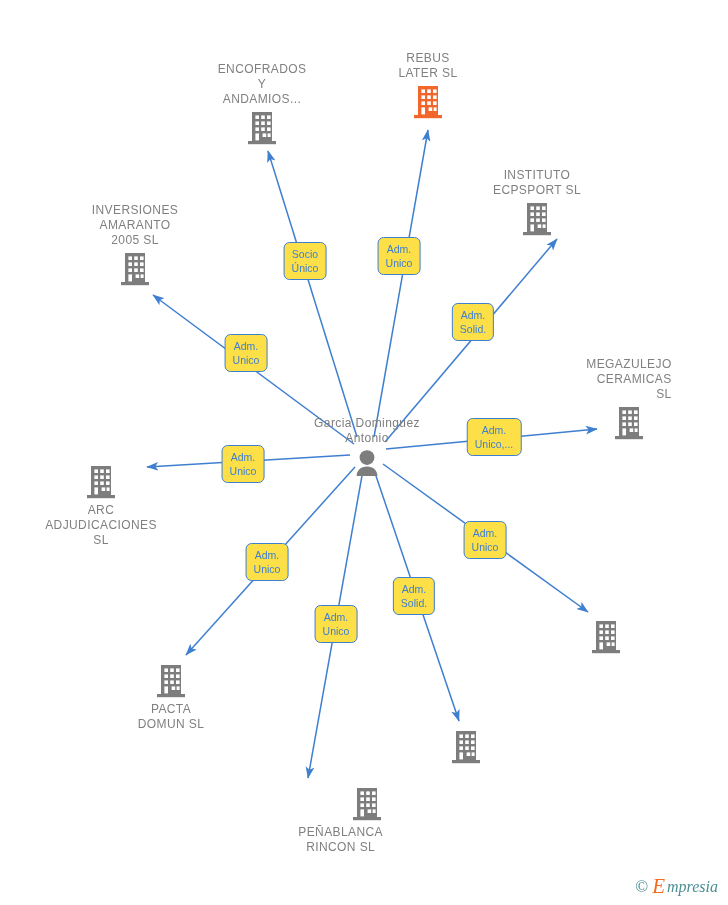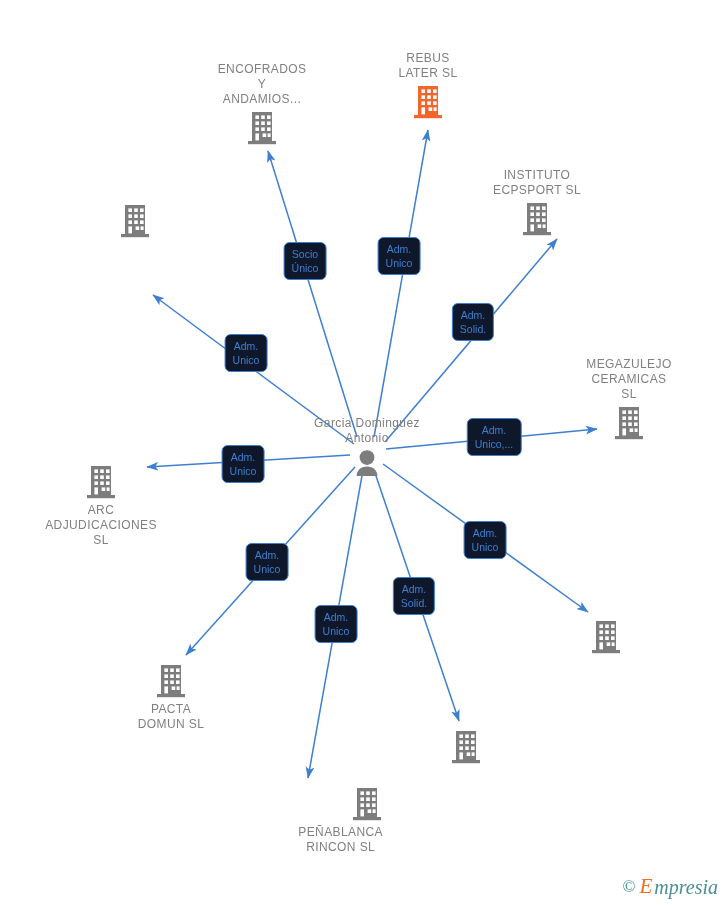--- a/index.html
+++ b/index.html
@@ -49,21 +49,21 @@
   .node.label-top .node-label { margin-bottom: 3px; }
   .node.label-bottom .node-label { margin-top: 3px; }
   .node.person .node-label { color: #7d7d7d; }
   .node.highlight .node-label { color: #808080; }
 
   .edge-label {
     position: absolute;
     box-sizing: border-box;
     border: 1.4px solid #3f7fd0;
     border-radius: 6px;
-    background: #0f172a;
+    background: #fde047;
     color: #3f7fd0;
     font-size: 10.5px;
     line-height: 14px;
     padding: 4px 7px;
     text-align: center;
     white-space: pre-line;
     transform: translate(-50%, -50%);
   }
   .watermark {
     position: absolute;
@@ -80,21 +80,21 @@
     font-family: "Liberation Serif", serif;
   }
   .wm-e {
     font-size: 21px;
     color: #f26c21;
     font-family: "Liberation Serif", serif;
     font-style: italic;
     line-height: 1;
   }
   .wm-rest {
-    font-size: 20px;
+    font-size: 16px;
     color: #4a8f93;
     font-family: "Liberation Serif", serif;
     font-style: italic;
     line-height: 1;
     margin-left: -2px;
   }
 </style>
 </head>
 <body>
 
@@ -176,38 +176,41 @@
             <rect x="21" y="11.4" width="3.6" height="3.6" fill="#ffffff"></rect>
             <rect x="9.4" y="17.4" width="3.6" height="3.6" fill="#ffffff"></rect>
             <rect x="15.2" y="17.4" width="3.6" height="3.6" fill="#ffffff"></rect>
             <rect x="21" y="17.4" width="3.6" height="3.6" fill="#ffffff"></rect>
             <rect x="9.4" y="23.4" width="3.6" height="7" fill="#ffffff"></rect>
             <rect x="16.6" y="23.4" width="3.6" height="3.6" fill="#ffffff"></rect>
             <rect x="21.6" y="23.4" width="3" height="3.6" fill="#ffffff"></rect>
           </svg></div>
       </div>
       <div class="node label-top" style="left: 135px; top: 203px;">
-        <div class="node-icon"><svg width="32" height="36" viewBox="0 0 32 36" xmlns="http://www.w3.org/2000/svg">
-            <rect x="6" y="2" width="20" height="30" fill="#7d7d7d"></rect>
-            <rect x="2" y="31" width="28" height="3.2" fill="#7d7d7d"></rect>
-            <rect x="9.4" y="5.4" width="3.6" height="3.6" fill="#ffffff"></rect>
-            <rect x="15.2" y="5.4" width="3.6" height="3.6" fill="#ffffff"></rect>
-            <rect x="21" y="5.4" width="3.6" height="3.6" fill="#ffffff"></rect>
-            <rect x="9.4" y="11.4" width="3.6" height="3.6" fill="#ffffff"></rect>
-            <rect x="15.2" y="11.4" width="3.6" height="3.6" fill="#ffffff"></rect>
-            <rect x="21" y="11.4" width="3.6" height="3.6" fill="#ffffff"></rect>
-            <rect x="9.4" y="17.4" width="3.6" height="3.6" fill="#ffffff"></rect>
-            <rect x="15.2" y="17.4" width="3.6" height="3.6" fill="#ffffff"></rect>
-            <rect x="21" y="17.4" width="3.6" height="3.6" fill="#ffffff"></rect>
-            <rect x="9.4" y="23.4" width="3.6" height="7" fill="#ffffff"></rect>
-            <rect x="16.6" y="23.4" width="3.6" height="3.6" fill="#ffffff"></rect>
-            <rect x="21.6" y="23.4" width="3" height="3.6" fill="#ffffff"></rect>
-          </svg></div>
-      </div>
-      <div class="node label-top" style="left: 629px; top: 357px;">
+        <div class="node-label">INVERSIONES
+AMARANTO
+2005 SL</div>
+        <div class="node-icon"><svg width="32" height="36" viewBox="0 0 32 36" xmlns="http://www.w3.org/2000/svg">
+            <rect x="6" y="2" width="20" height="30" fill="#7d7d7d"></rect>
+            <rect x="2" y="31" width="28" height="3.2" fill="#7d7d7d"></rect>
+            <rect x="9.4" y="5.4" width="3.6" height="3.6" fill="#ffffff"></rect>
+            <rect x="15.2" y="5.4" width="3.6" height="3.6" fill="#ffffff"></rect>
+            <rect x="21" y="5.4" width="3.6" height="3.6" fill="#ffffff"></rect>
+            <rect x="9.4" y="11.4" width="3.6" height="3.6" fill="#ffffff"></rect>
+            <rect x="15.2" y="11.4" width="3.6" height="3.6" fill="#ffffff"></rect>
+            <rect x="21" y="11.4" width="3.6" height="3.6" fill="#ffffff"></rect>
+            <rect x="9.4" y="17.4" width="3.6" height="3.6" fill="#ffffff"></rect>
+            <rect x="15.2" y="17.4" width="3.6" height="3.6" fill="#ffffff"></rect>
+            <rect x="21" y="17.4" width="3.6" height="3.6" fill="#ffffff"></rect>
+            <rect x="9.4" y="23.4" width="3.6" height="7" fill="#ffffff"></rect>
+            <rect x="16.6" y="23.4" width="3.6" height="3.6" fill="#ffffff"></rect>
+            <rect x="21.6" y="23.4" width="3" height="3.6" fill="#ffffff"></rect>
+          </svg></div>
+      </div>
+      <div class="node label-top" style="left: 629px; top: 357px; text-align: right;">
         <div class="node-label">MEGAZULEJO
 CERAMICAS
 SL</div>
         <div class="node-icon"><svg width="32" height="36" viewBox="0 0 32 36" xmlns="http://www.w3.org/2000/svg">
             <rect x="6" y="2" width="20" height="30" fill="#7d7d7d"></rect>
             <rect x="2" y="31" width="28" height="3.2" fill="#7d7d7d"></rect>
             <rect x="9.4" y="5.4" width="3.6" height="3.6" fill="#ffffff"></rect>
             <rect x="15.2" y="5.4" width="3.6" height="3.6" fill="#ffffff"></rect>
             <rect x="21" y="5.4" width="3.6" height="3.6" fill="#ffffff"></rect>
             <rect x="9.4" y="11.4" width="3.6" height="3.6" fill="#ffffff"></rect>

